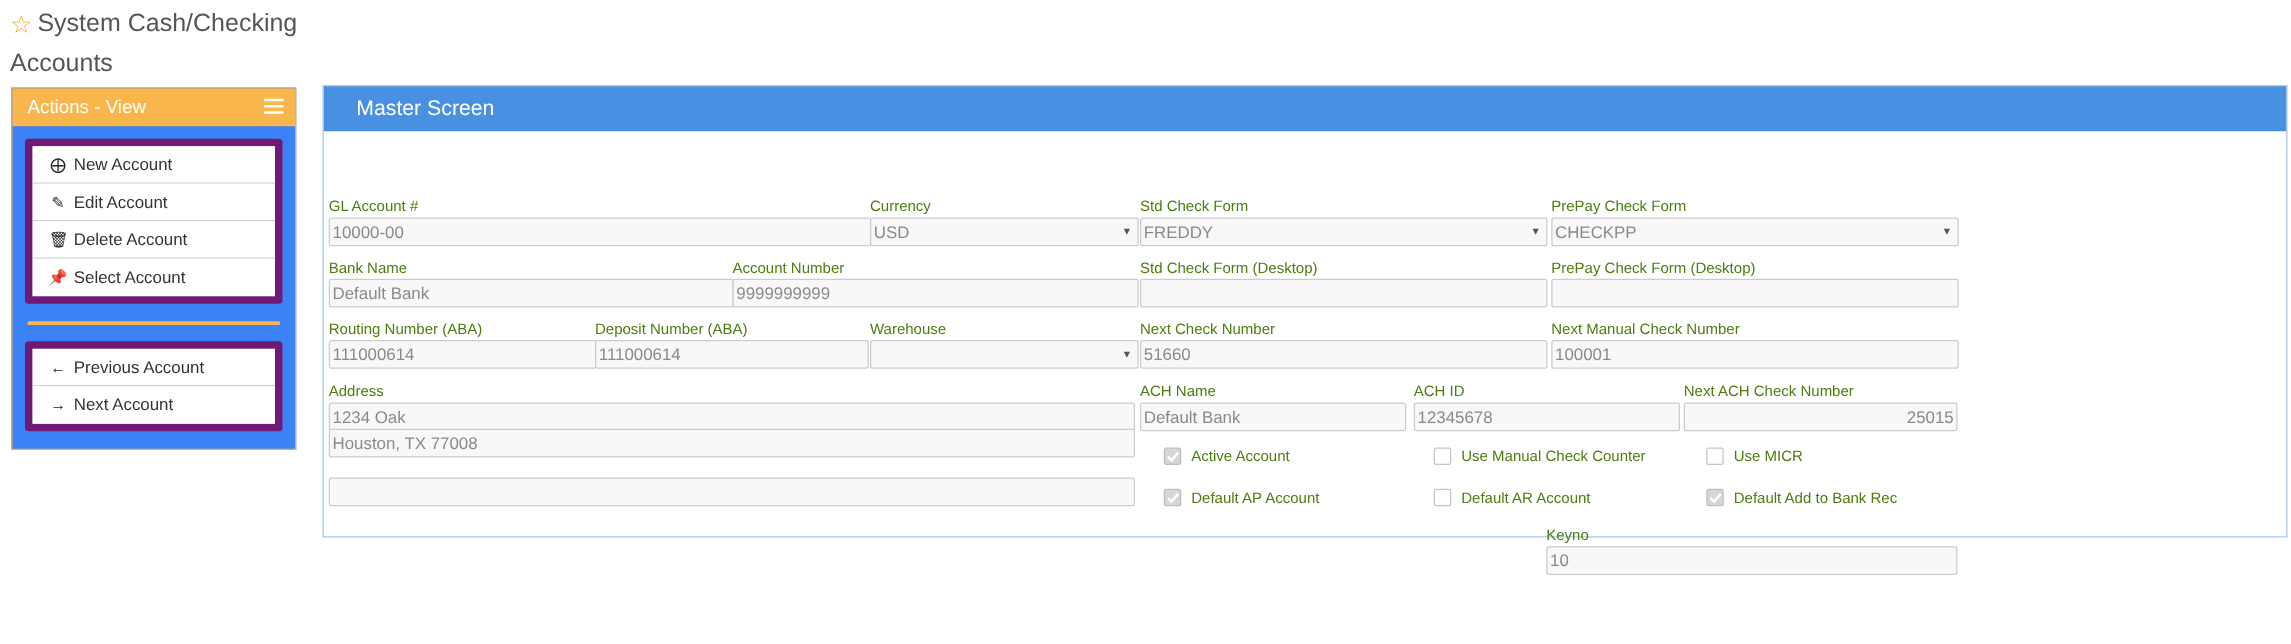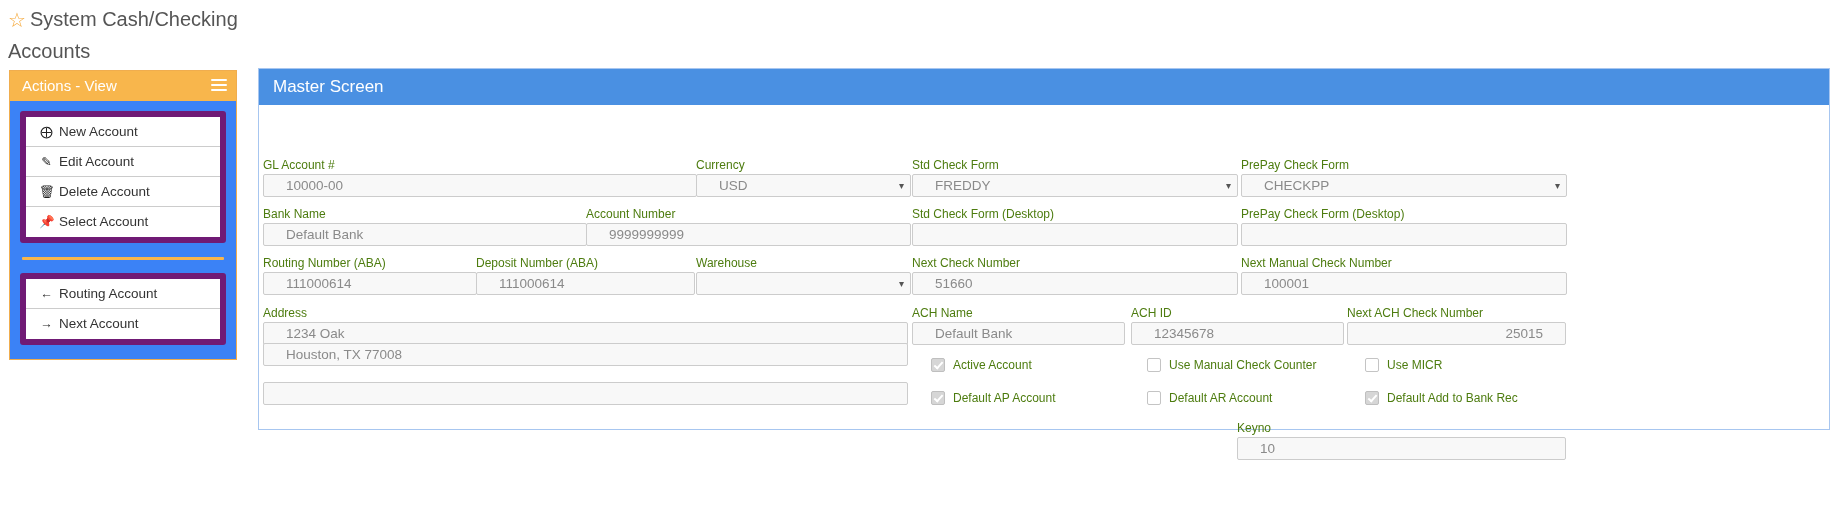--- a/index.html
+++ b/index.html
@@ -115,21 +115,21 @@
     border: 1px solid #a7c6f0;
     box-sizing: border-box;
     background: #ffffff;
   }
   #master-header {
     height: 36px;
     line-height: 36px;
     background: #4a90e2;
     color: #ffffff;
     font-size: 17px;
-    padding-left: 14px;
+    padding-left: 26px;
     box-sizing: border-box;
   }
   #master-body {
     position: relative;
     padding: 0;
     height: 324px;
   }
 
   
   .field {
@@ -143,21 +143,21 @@
     margin-bottom: 2px;
     white-space: nowrap;
   }
   .ctl {
     height: 23px;
     line-height: 21px;
     border: 1px solid #cccccc;
     background: #f8f8f8;
     color: #8a8a8a;
     font-size: 13.5px;
-    padding: 0 22px;
+    padding: 0 2px;
     box-sizing: border-box;
     width: 100%;
     border-radius: 2px;
     overflow: hidden;
     white-space: nowrap;
   }
   .ctl.right { text-align: right; }
   .ctl.select {
     position: relative;
     padding-right: 20px;
@@ -234,21 +234,21 @@
       <div class="action-btn">
         <span class="ico">🗑</span><span>Delete Account</span>
       </div>
       <div class="action-btn">
         <span class="ico">📌</span><span>Select Account</span>
       </div>
     </div>
     <div class="group-divider"></div>
     <div class="btn-group">
       <div class="action-btn">
-        <span class="ico">←</span><span>Routing Account</span>
+        <span class="ico">←</span><span>Previous Account</span>
       </div>
       <div class="action-btn">
         <span class="ico">→</span><span>Next Account</span>
       </div>
     </div>
   </div>
 </div>
 
 <div id="master-panel">
   <div id="master-header">Master Screen</div>

